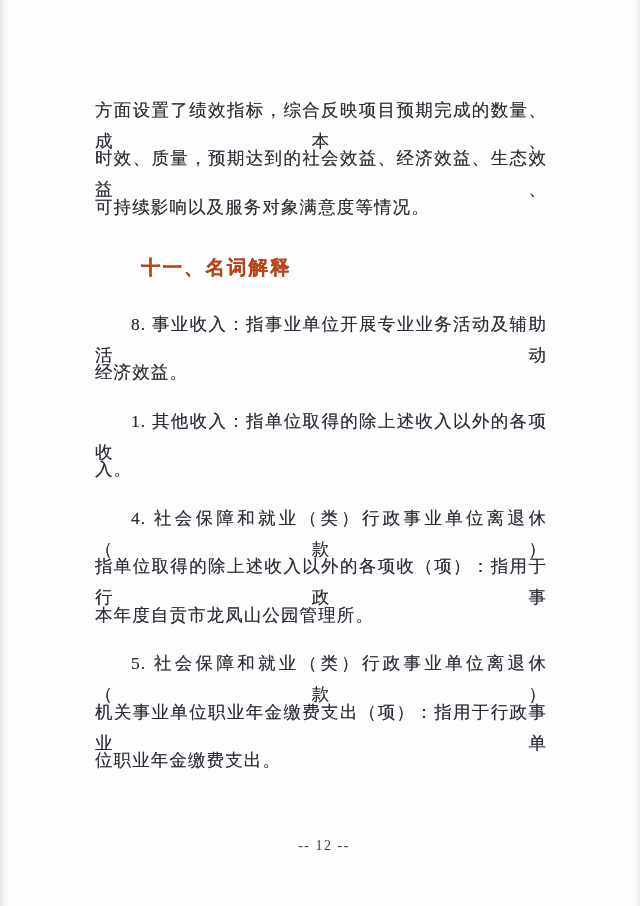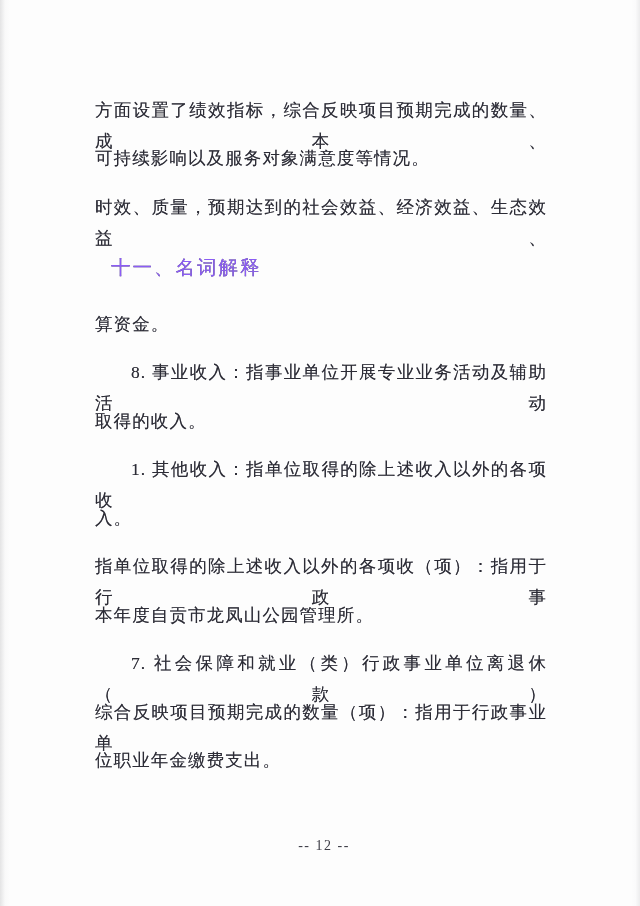--- a/index.html
+++ b/index.html
@@ -45,28 +45,28 @@
   }
   .line.fill {
     white-space: normal;
     text-align: justify;
     text-align-last: justify;
   }
   .line.ind {
     text-indent: 36px;
   }
   .heading {
-    margin: 28px 0 26px 16px;
+    margin: 28px 0 26px 46px;
     height: 32px;
     line-height: 32px;
     font-family: "Liberation Sans", "DejaVu Sans", sans-serif;
-    font-weight: 400;
+    font-weight: 700;
     font-size: 19.5px;
     letter-spacing: 2px;
-    color: #8b5cf6;
+    color: #c2410c;
     text-shadow: 0 0 0.5px rgba(10,10,14,0.7);
   }
   .footer {
     position: absolute;
     top: 838px;
     left: 4px;
     width: 100%;
     text-align: center;
     font-size: 14px;
     letter-spacing: 1.5px;
@@ -75,32 +75,32 @@
 </style>
 </head>
 <body>
 
 <div class="page">
   <div class="edge-left"></div>
   <div class="edge-right"></div>
 
   <div class="content">
     <p class="line fill">方面设置了绩效指标，综合反映项目预期完成的数量、成本、</p>
+    <p class="line fill">时效、质量，预期达到的社会效益、经济效益、生态效益、</p>
     <p class="line">可持续影响以及服务对象满意度等情况。</p>
-    <p class="line fill">时效、质量，预期达到的社会效益、经济效益、生态效益、</p>
 
     <h2 class="heading">十一、名词解释</h2>
 
-    <p class="line">算资金。</p>
     <p class="line ind fill">8. 事业收入：指事业单位开展专业业务活动及辅助活动</p>
-    <p class="line">取得的收入。</p>
+    <p class="line">经济效益。</p>
     <p class="line ind fill">1. 其他收入：指单位取得的除上述收入以外的各项收</p>
     <p class="line">入。</p>
+    <p class="line ind fill">4. 社会保障和就业（类）行政事业单位离退休（款）</p>
     <p class="line fill">指单位取得的除上述收入以外的各项收（项）：指用于行政事</p>
     <p class="line">本年度自贡市龙凤山公园管理所。</p>
-    <p class="line ind fill">7. 社会保障和就业（类）行政事业单位离退休（款）</p>
-    <p class="line fill">综合反映项目预期完成的数量（项）：指用于行政事业单</p>
+    <p class="line ind fill">5. 社会保障和就业（类）行政事业单位离退休（款）</p>
+    <p class="line fill">机关事业单位职业年金缴费支出（项）：指用于行政事业单</p>
     <p class="line">位职业年金缴费支出。</p>
 
   </div>
 
   <div class="footer">-- 12 --</div>
 </div>
 
 </body></html>

